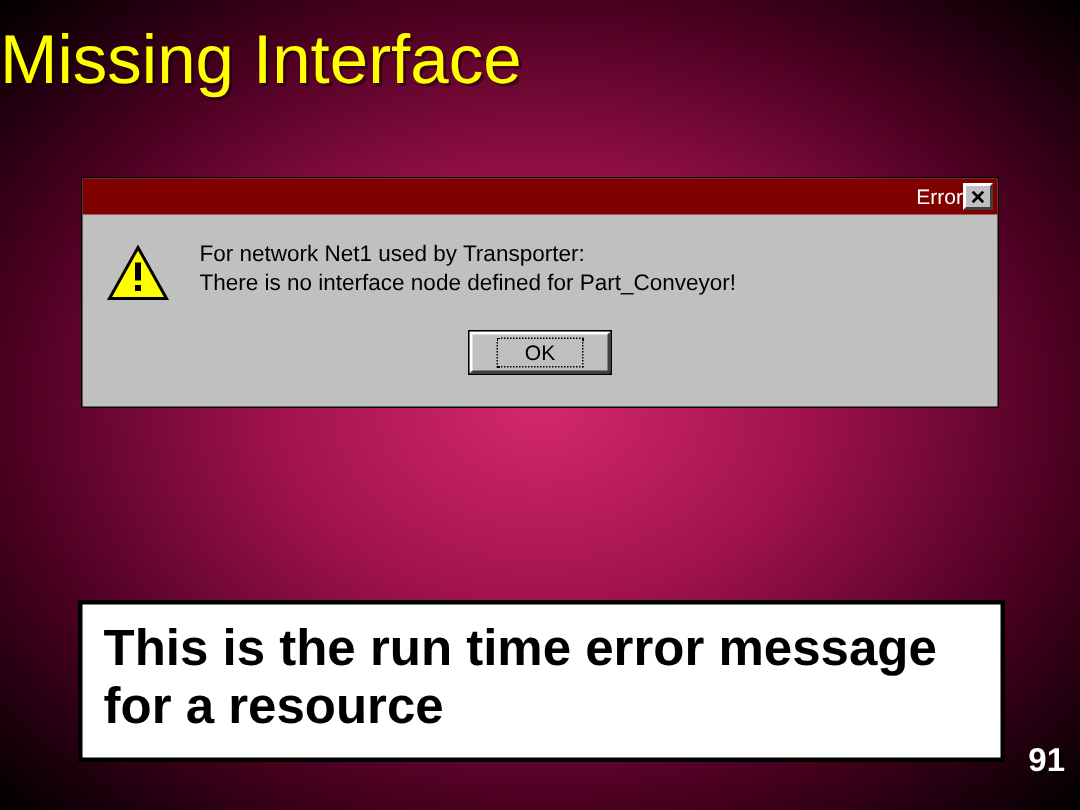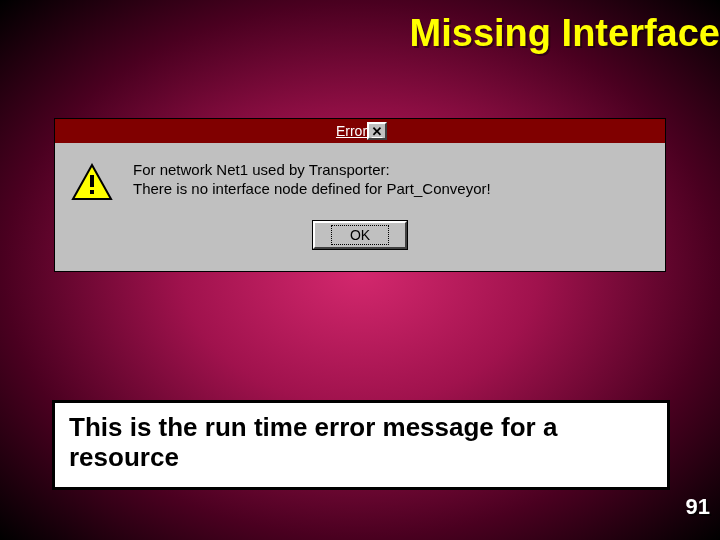--- a/index.html
+++ b/index.html
@@ -5,48 +5,47 @@
   * { margin: 0; padding: 0; box-sizing: border-box; }
   body {
     width: 720px;
     height: 540px;
     background: radial-gradient(ellipse at center, #d4286e 0%, #a0124d 35%, #4a0020 70%, #000000 100%);
     font-family: Arial, Helvetica, sans-serif;
     position: relative;
     overflow: hidden;
   }
   .slide-title {
-    text-align: right;
+    text-align: left;
     color: #ffff00;
-    font-size: 38px;
-    font-weight: bold;
+    font-size: 46px;
+    font-weight: normal;
     padding-top: 12px;
     text-shadow: 2px 2px 0 rgba(0,0,0,0.4);
   }
   .dialog-wrapper {
     position: absolute;
     left: 54px;
     top: 118px;
     width: 612px;
   }
   .dialog {
     border: 1px solid #000;
     background: #c0c0c0;
   }
   .titlebar {
     background: #800000;
     color: #ffffff;
     height: 24px;
     display: flex;
     align-items: center;
-    justify-content: center;
+    justify-content: flex-end;
     padding: 0 3px 0 6px;
     font-family: "MS Sans Serif", Tahoma, sans-serif;
     font-size: 14px;
-    text-decoration: underline;
   }
   .close-btn {
     width: 20px;
     height: 18px;
     background: #c0c0c0;
     border-top: 2px solid #ffffff;
     border-left: 2px solid #ffffff;
     border-right: 2px solid #404040;
     border-bottom: 2px solid #404040;
     display: flex;
@@ -97,21 +96,21 @@
     padding: 1px 0;
   }
   .caption-box {
     position: absolute;
     left: 52px;
     top: 400px;
     width: 618px;
     background: #ffffff;
     border: 3px solid #000;
     padding: 10px 14px 14px 14px;
-    font-size: 26px;
+    font-size: 34px;
     font-weight: bold;
     color: #000;
     line-height: 1.15;
   }
   .page-number {
     position: absolute;
     right: 10px;
     bottom: 20px;
     color: #ffffff;
     font-weight: bold;

